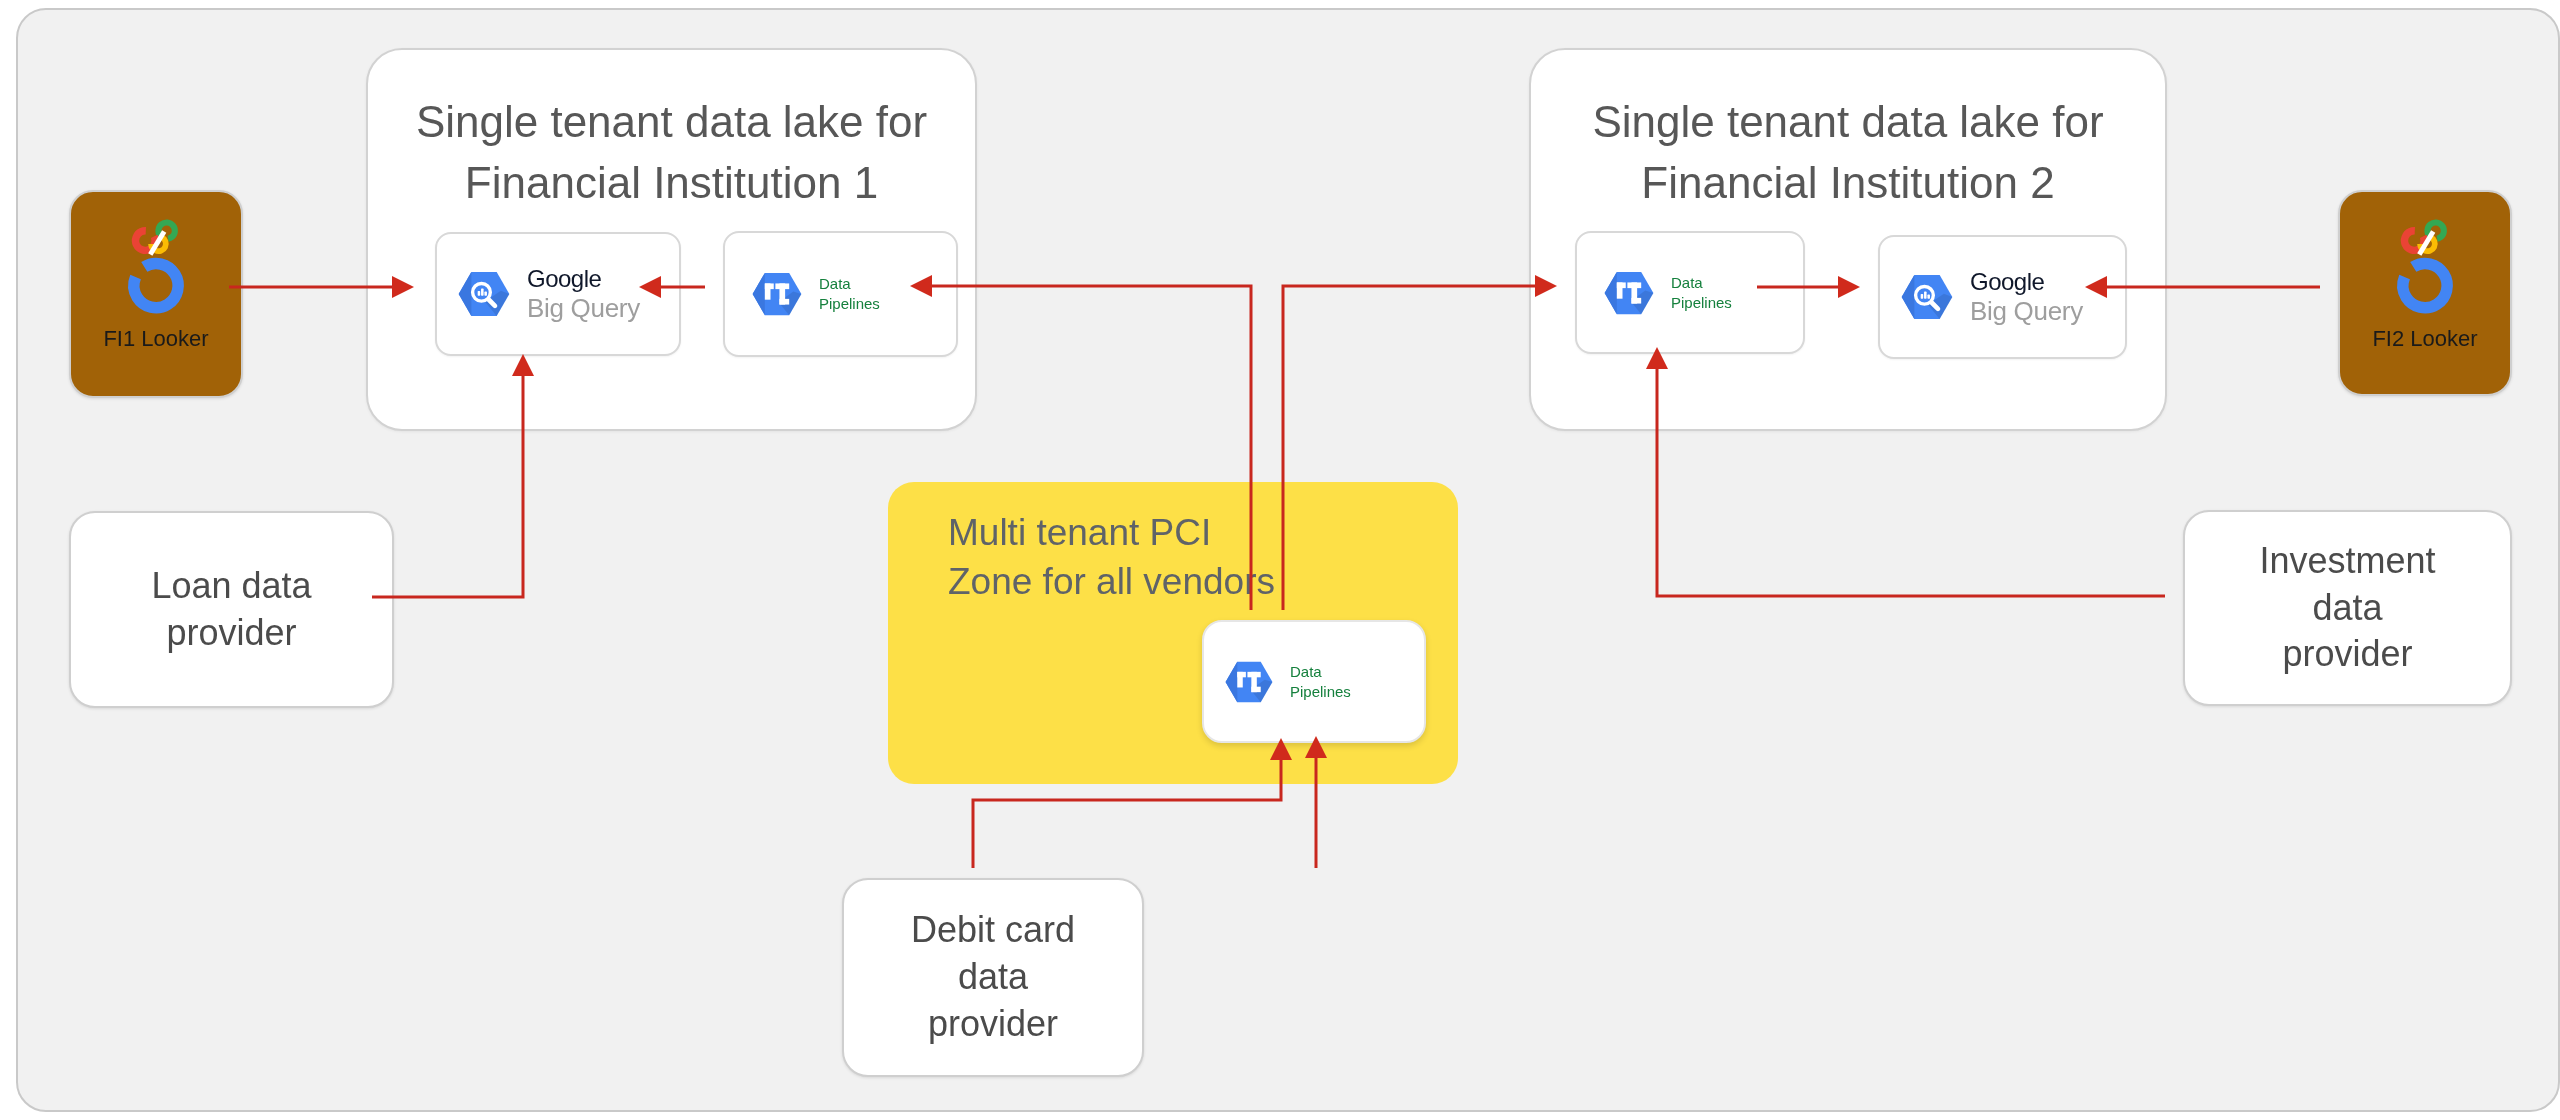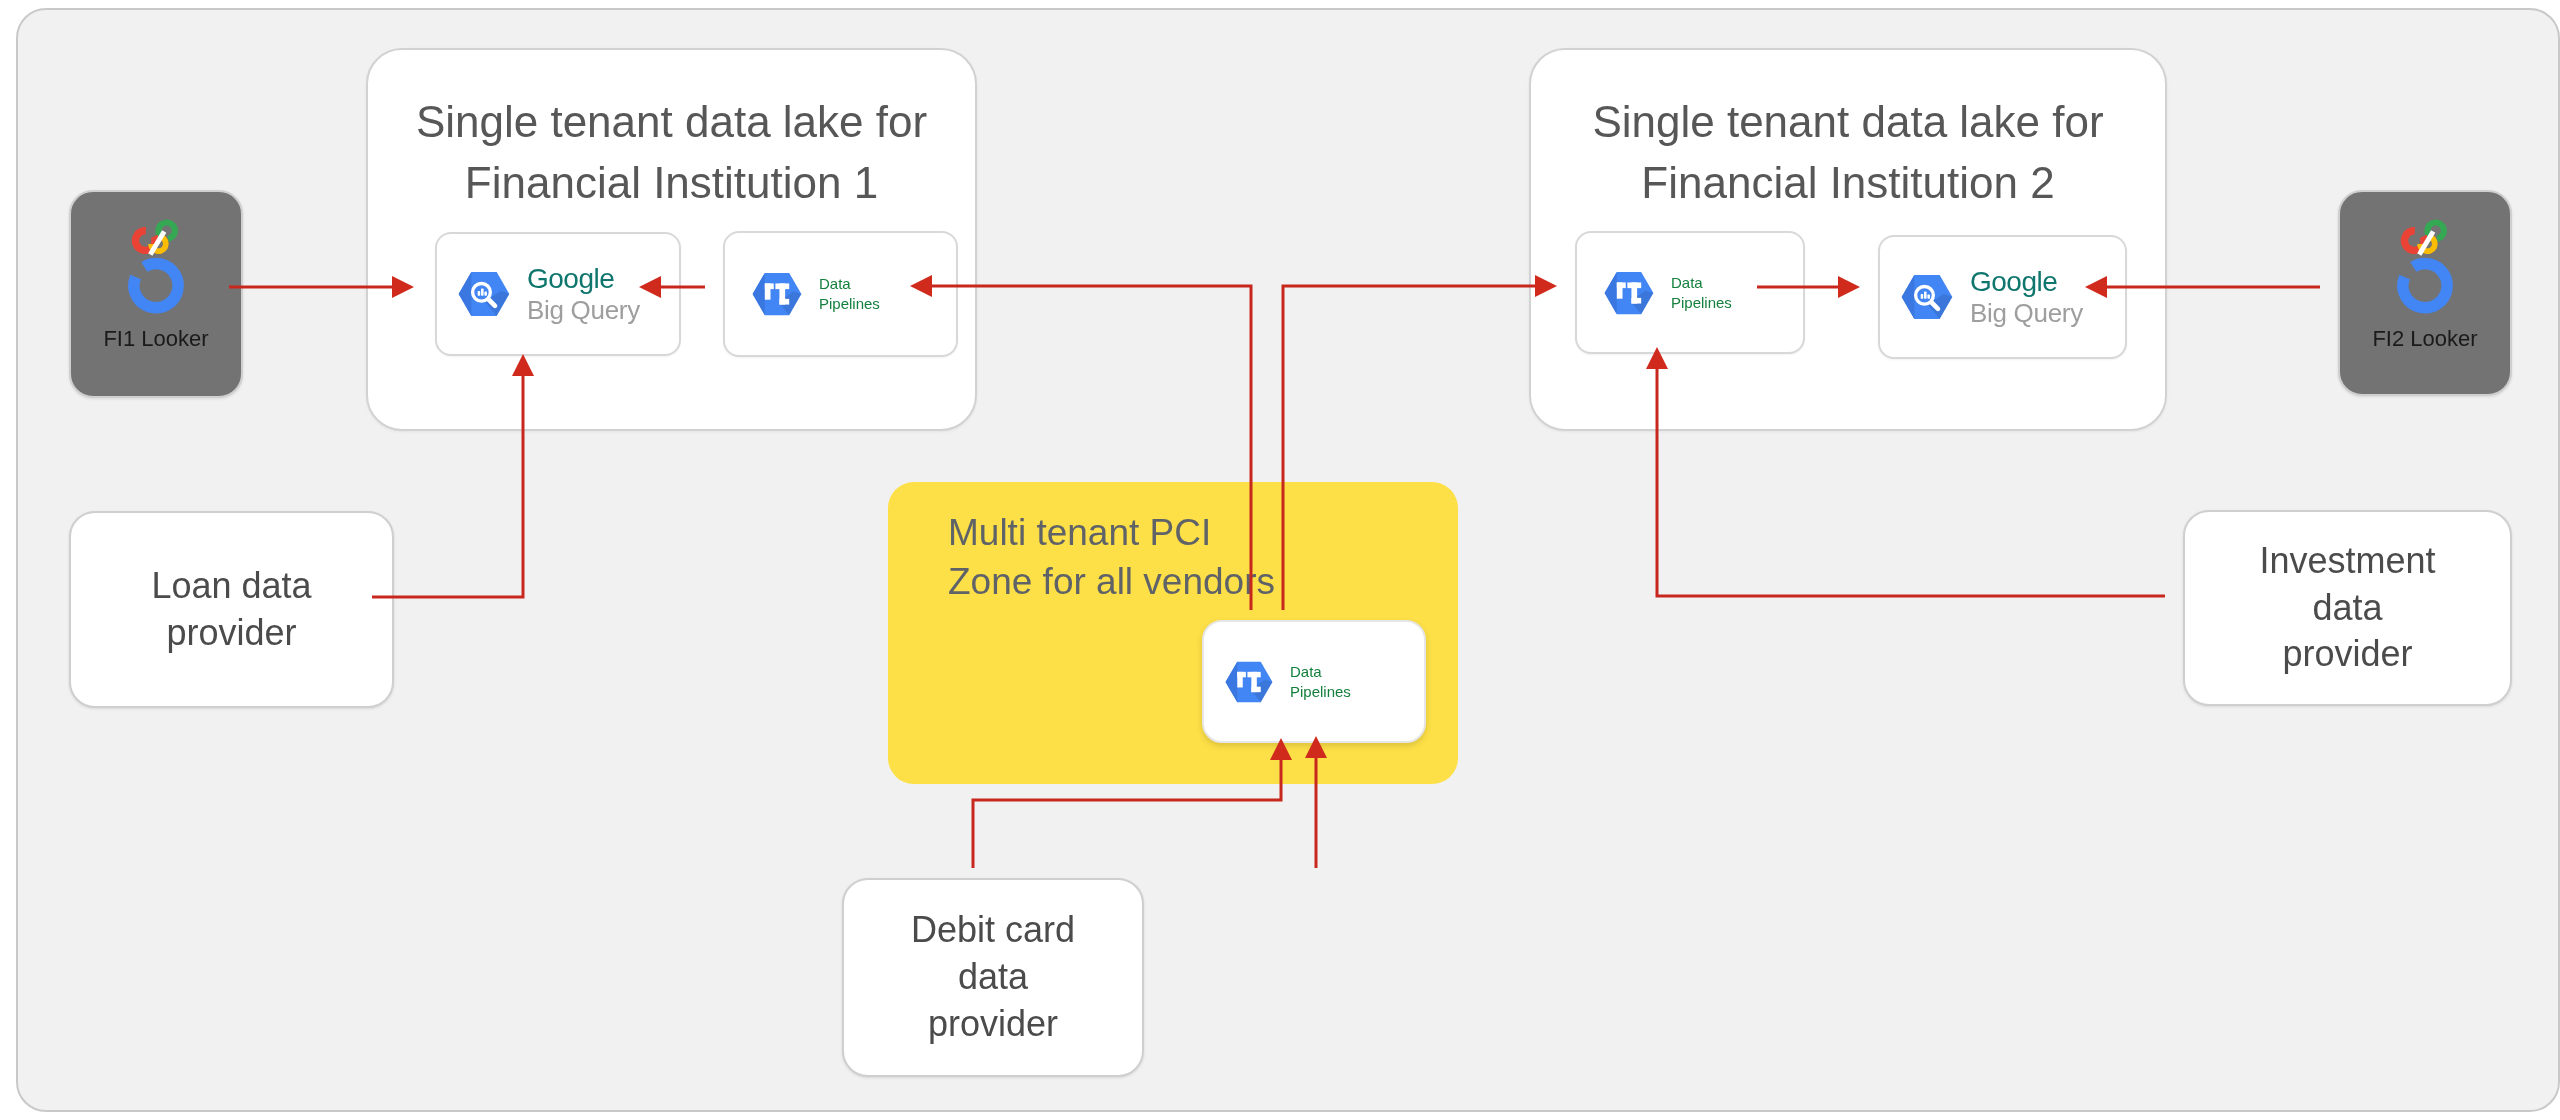--- a/index.html
+++ b/index.html
@@ -13,25 +13,25 @@
         box-shadow:0 1px 3px rgba(0,0,0,.06);}
   .lake-title{margin:42px auto 0;width:524px;text-align:center;font-size:44px;line-height:1.38;
         color:#575757;}
 
   
   .svc{position:absolute;background:#ffffff;border:2px solid #d8d8d8;border-radius:16px;
        display:flex;align-items:center;box-shadow:0 1px 2px rgba(0,0,0,.05);}
   .svc .icon{flex:0 0 auto;}
   .dp-label{margin-left:16px;width:96px;font-size:15px;line-height:1.32;color:#15803d;}
   .bq-text{margin-left:16px;}
-  .bq-brand{font-size:28px;line-height:1.05;color:#0f766e;letter-spacing:-.5px;}
+  .bq-brand{font-size:24px;line-height:1.05;color:#0f172a;letter-spacing:-.5px;}
   .bq-product{font-size:26px;line-height:1.1;color:#9e9e9e;margin-top:3px;letter-spacing:-.3px;}
 
   
-  .looker{position:absolute;background:#737373;border:2px solid #cfcfcf;border-radius:24px;
+  .looker{position:absolute;background:#a16207;border:2px solid #cfcfcf;border-radius:24px;
           box-shadow:0 1px 3px rgba(0,0,0,.10);display:flex;flex-direction:column;align-items:center;}
   .looker svg{margin-top:24px;}
   .looker-label{margin-top:6px;font-size:22px;color:#1a1a1a;}
 
   
   .provider{position:absolute;background:#ffffff;border:2px solid #cfcfcf;border-radius:26px;
             box-shadow:0 1px 3px rgba(0,0,0,.10);display:flex;align-items:center;justify-content:center;}
   .provider .ptext{text-align:center;font-size:36px;line-height:1.3;color:#4b4b4b;}
   .ptext.w200{width:200px;} .ptext.w220{width:220px;}
 

